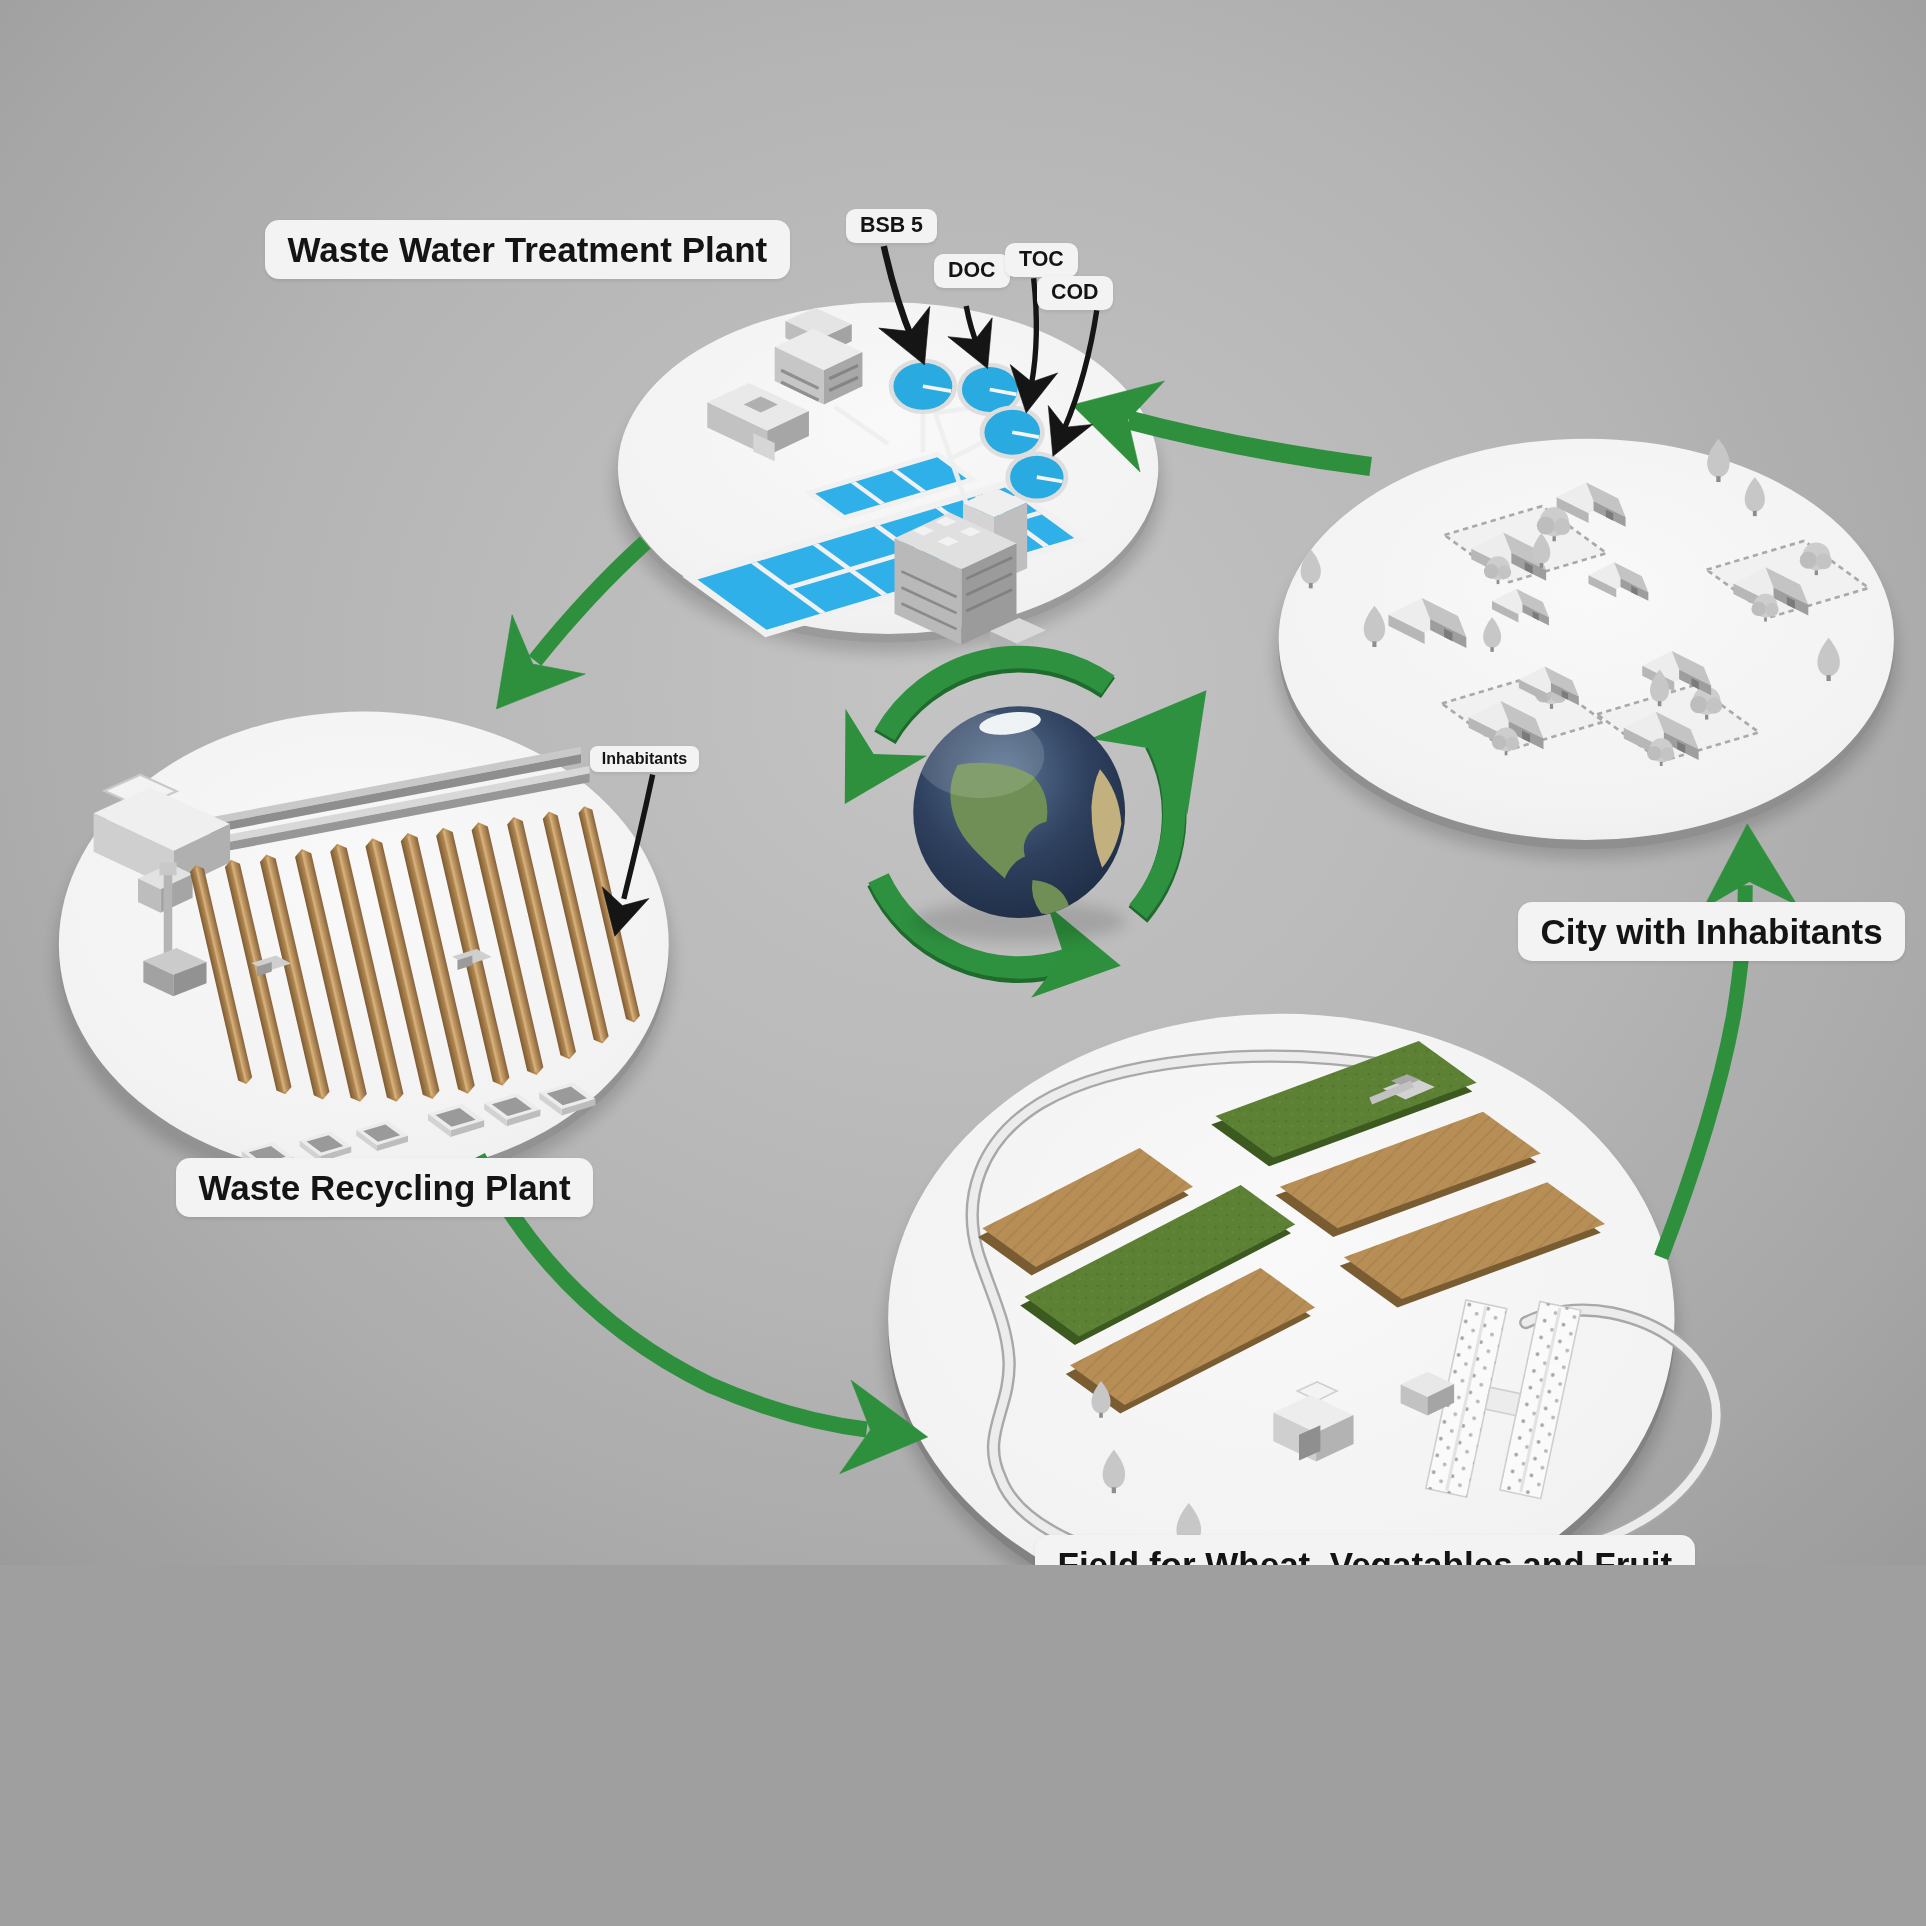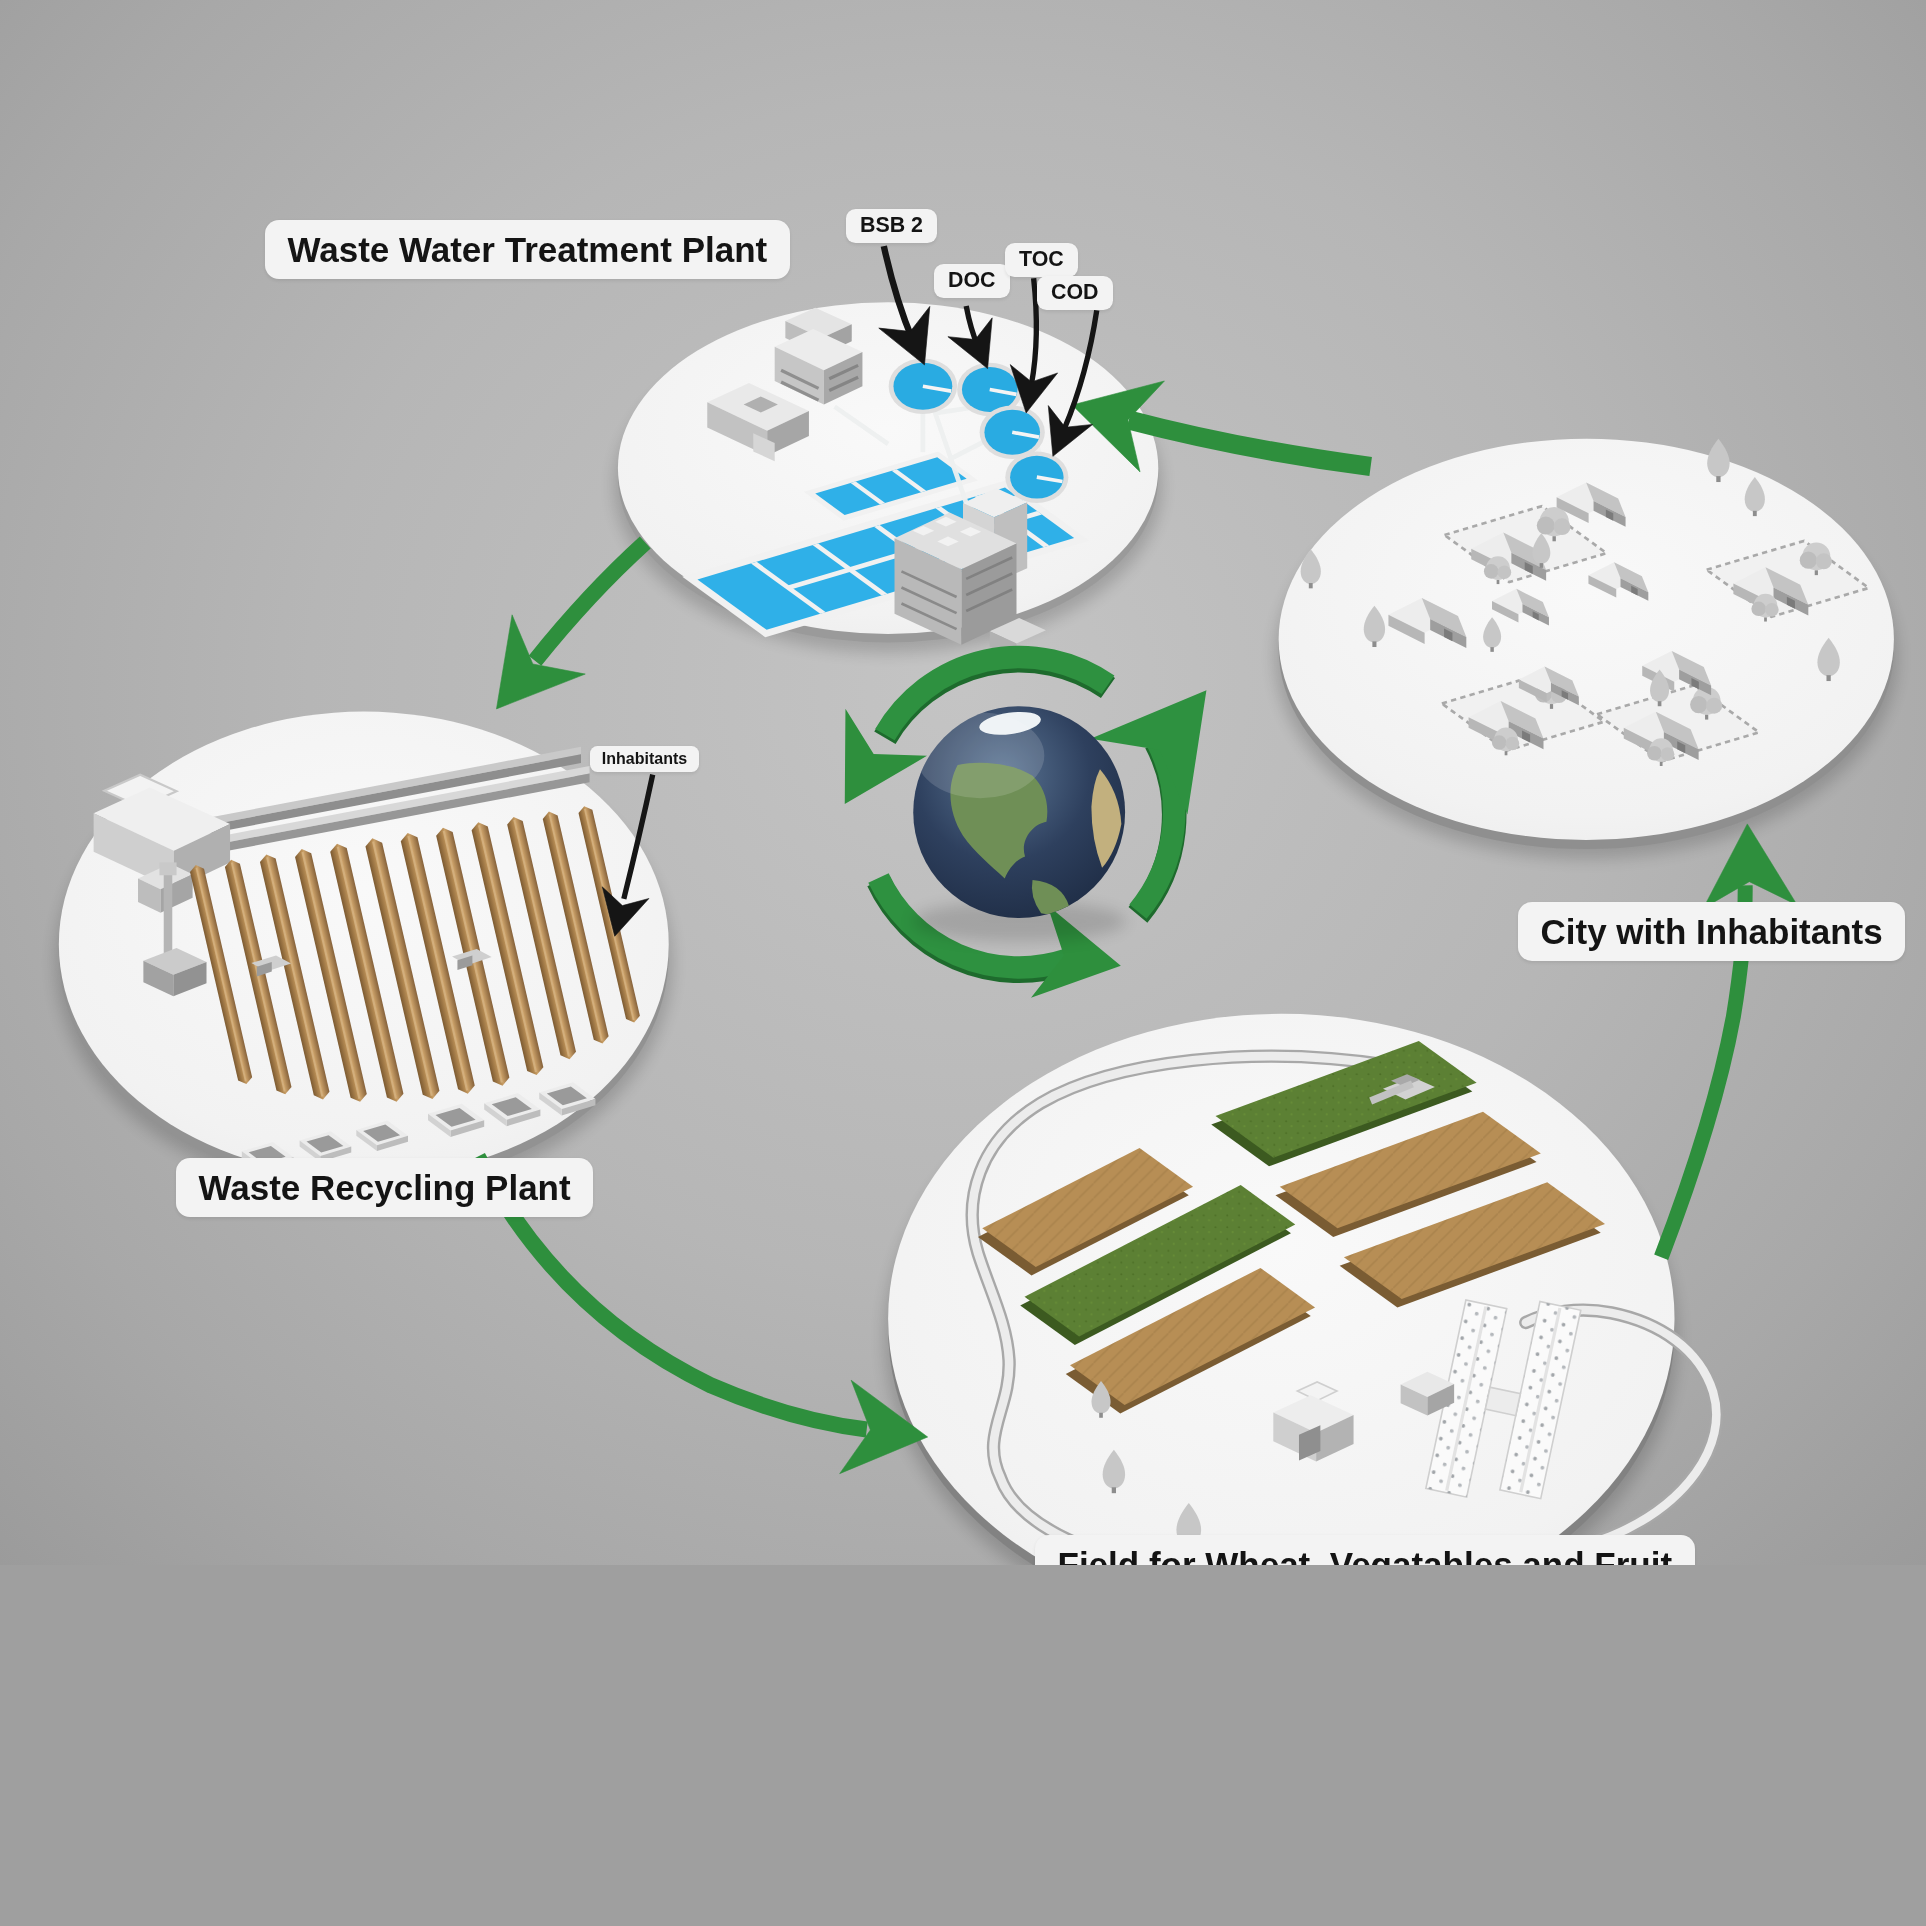--- a/index.html
+++ b/index.html
@@ -441,22 +441,22 @@
           <use href="#ahB" transform="translate(1968,853) rotate(-67)"></use>
         </g>
     <g>
           <path d="M1220,1448 Q1196,1560 1166,1680" stroke-width="10"></path>
           <use href="#ahB" transform="translate(1149,1750) rotate(-76)"></use>
         </g>
   </g>
 </svg>
 
 <div class="lbl big" style="left:265px;  top:220px;">Waste Water Treatment Plant</div>
-<div class="lbl small" style="left:846px; top:209px;">BSB 2</div>
-<div class="lbl small" style="left:934px; top:264px;">DOC</div>
+<div class="lbl small" style="left:846px; top:209px;">BSB 5</div>
+<div class="lbl small" style="left:934px; top:254px;">DOC</div>
 <div class="lbl small" style="left:1005px; top:243px;">TOC</div>
 <div class="lbl small" style="left:1037px; top:276px;">COD</div>
 <div class="lbl tiny" style="left:590px; top:746px;">Inhabitants</div>
 <div class="lbl big" style="left:1518px; top:902px;">City with Inhabitants</div>
 <div class="lbl big" style="left:176px;  top:1158px;">Waste Recycling Plant</div>
 <div class="lbl big" style="left:1035px; top:1535px;">Field for Wheat, Vegatables and Fruit</div>
 
 </div>
 
 

